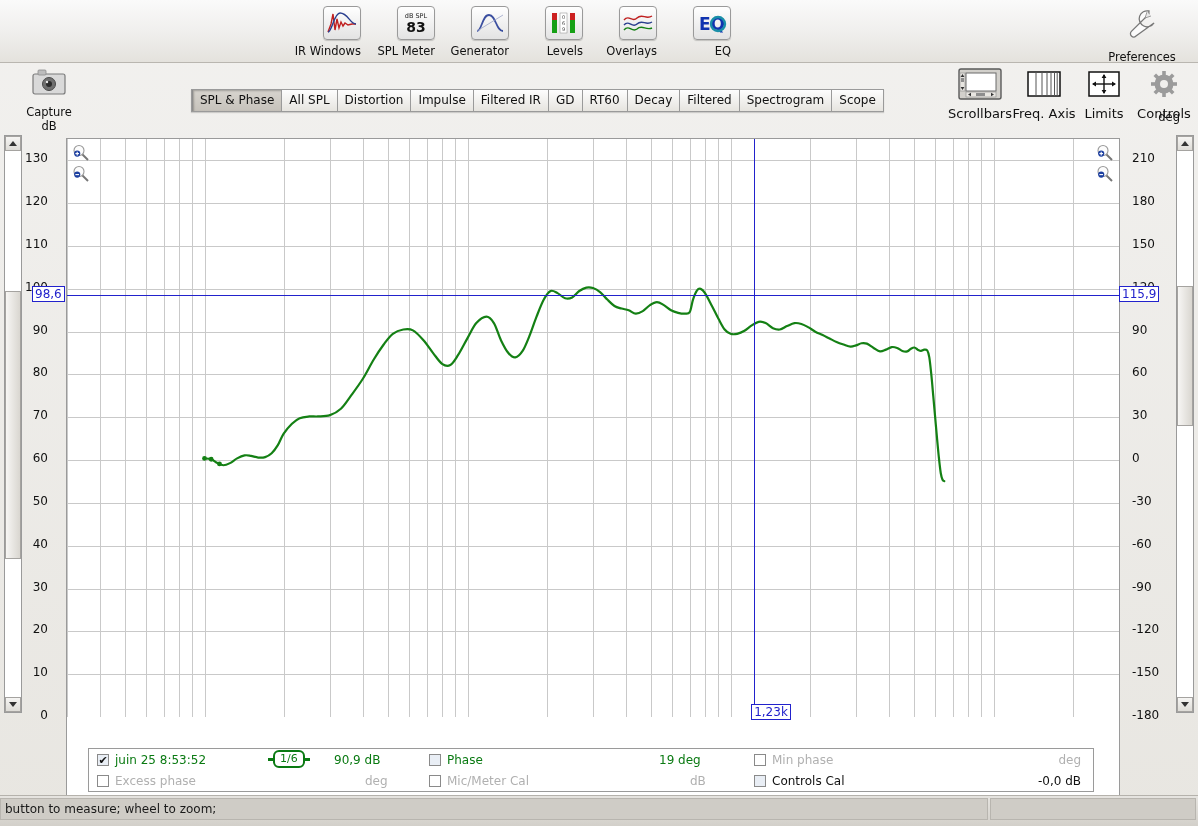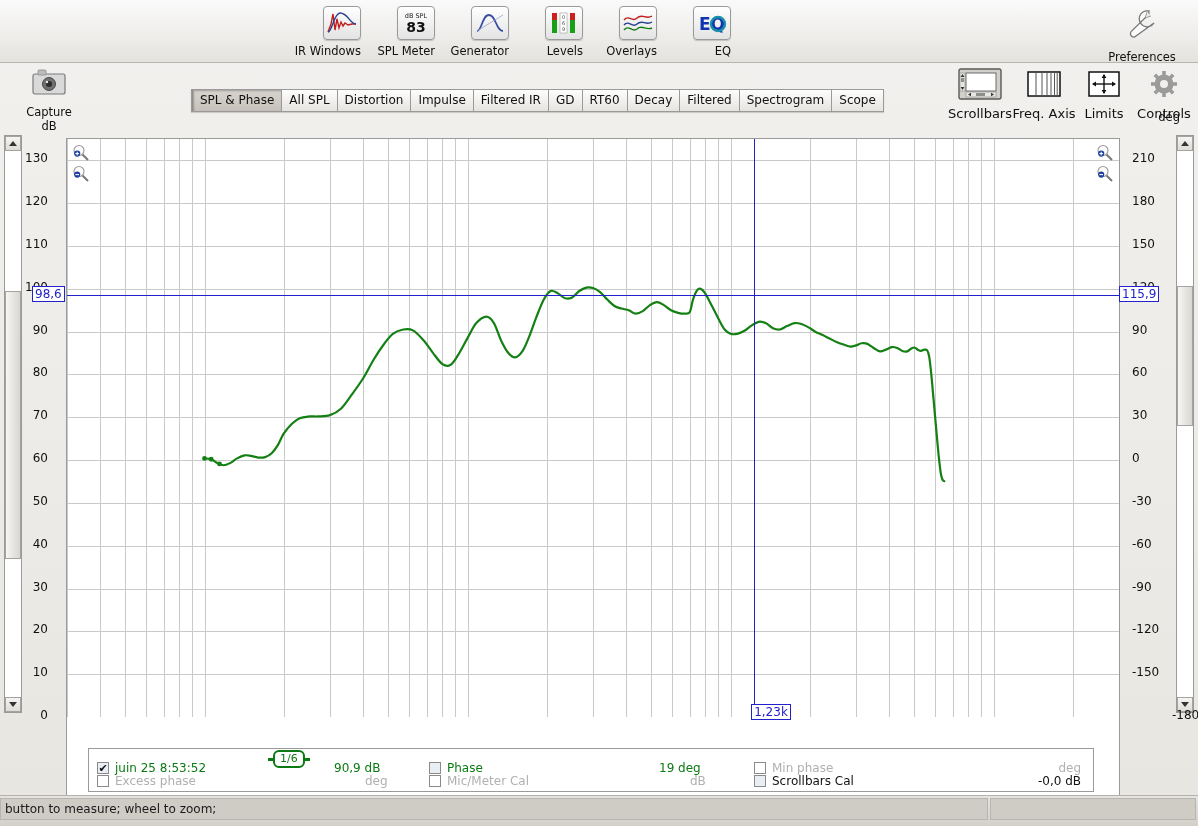--- a/index.html
+++ b/index.html
@@ -131,21 +131,21 @@
     position: absolute; border: 1px solid #2222cc; background: #ffffff;
     color: #2222cc; font-size: 12px; padding: 0 2px; white-space: nowrap;
   }
 
   
   .legend {
     position: absolute; left: 88px; top: 748px; width: 1006px; height: 44px;
     background: #ffffff; border: 1px solid #9a9a9a; box-sizing: border-box;
   }
   .lrow { position: absolute; left: 0; width: 100%; height: 22px; }
-  .lrow.r1 { top: 8px; }
+  .lrow.r1 { top: 0; }
   .lrow.r2 { top: 21px; }
   .cell { position: absolute; font-size: 12px; display: flex; align-items: center; height: 22px;}
   .chk {
     width: 12px; height: 12px; border: 1px solid #8a8a8a; background: #e9eef5;
     display: inline-flex; align-items: center; justify-content: center;
     margin-right: 6px; box-sizing: border-box;
   }
   .chk.checked::after {
     content: "✔"; font-size: 11px; color: #111; line-height: 1;
   }
@@ -388,21 +388,21 @@
         <div class="ytick l" style="top: 321.111px;">60</div>
         <div class="ytick l" style="top: 278.296px;">70</div>
         <div class="ytick l" style="top: 235.481px;">80</div>
         <div class="ytick l" style="top: 192.667px;">90</div>
         <div class="ytick l" style="top: 149.852px;">100</div>
         <div class="ytick l" style="top: 107.037px;">110</div>
         <div class="ytick l" style="top: 64.2222px;">120</div>
         <div class="ytick l" style="top: 21.4074px;">130</div>
       </div>
     <div class="yaxis-right" id="yaxis-right">
-        <div class="ytick r" style="top: 578px; margin-left: 40px;">-180</div>
+        <div class="ytick r" style="top: 578px;">-180</div>
         <div class="ytick r" style="top: 535.185px;">-150</div>
         <div class="ytick r" style="top: 492.37px;">-120</div>
         <div class="ytick r" style="top: 449.556px;">-90</div>
         <div class="ytick r" style="top: 406.741px;">-60</div>
         <div class="ytick r" style="top: 363.926px;">-30</div>
         <div class="ytick r" style="top: 321.111px;">0</div>
         <div class="ytick r" style="top: 278.296px;">30</div>
         <div class="ytick r" style="top: 235.481px;">60</div>
         <div class="ytick r" style="top: 192.667px;">90</div>
         <div class="ytick r" style="top: 149.852px;">120</div>
@@ -559,21 +559,21 @@
         <span class="grey">Excess phase</span>
       </div>
       <div class="cell grey" style="left:276px;">deg</div>
       <div class="cell" style="left:340px;">
         <span class="chk plain"></span>
         <span class="grey">Mic/Meter Cal</span>
       </div>
       <div class="cell grey" style="left:601px;">dB</div>
       <div class="cell" style="left:665px;">
         <span class="chk"></span>
-        <span class="dark">Scrollbars Cal</span>
+        <span class="dark">Controls Cal</span>
       </div>
       <div class="cell dark" style="right:12px;">-0,0 dB</div>
     </div>
   </div>
 
   <div class="smooth-badge">
     <div class="smooth-stub"></div>
     <div class="smooth-pill">1/6</div>
     <div class="smooth-stub"></div>
   </div>

